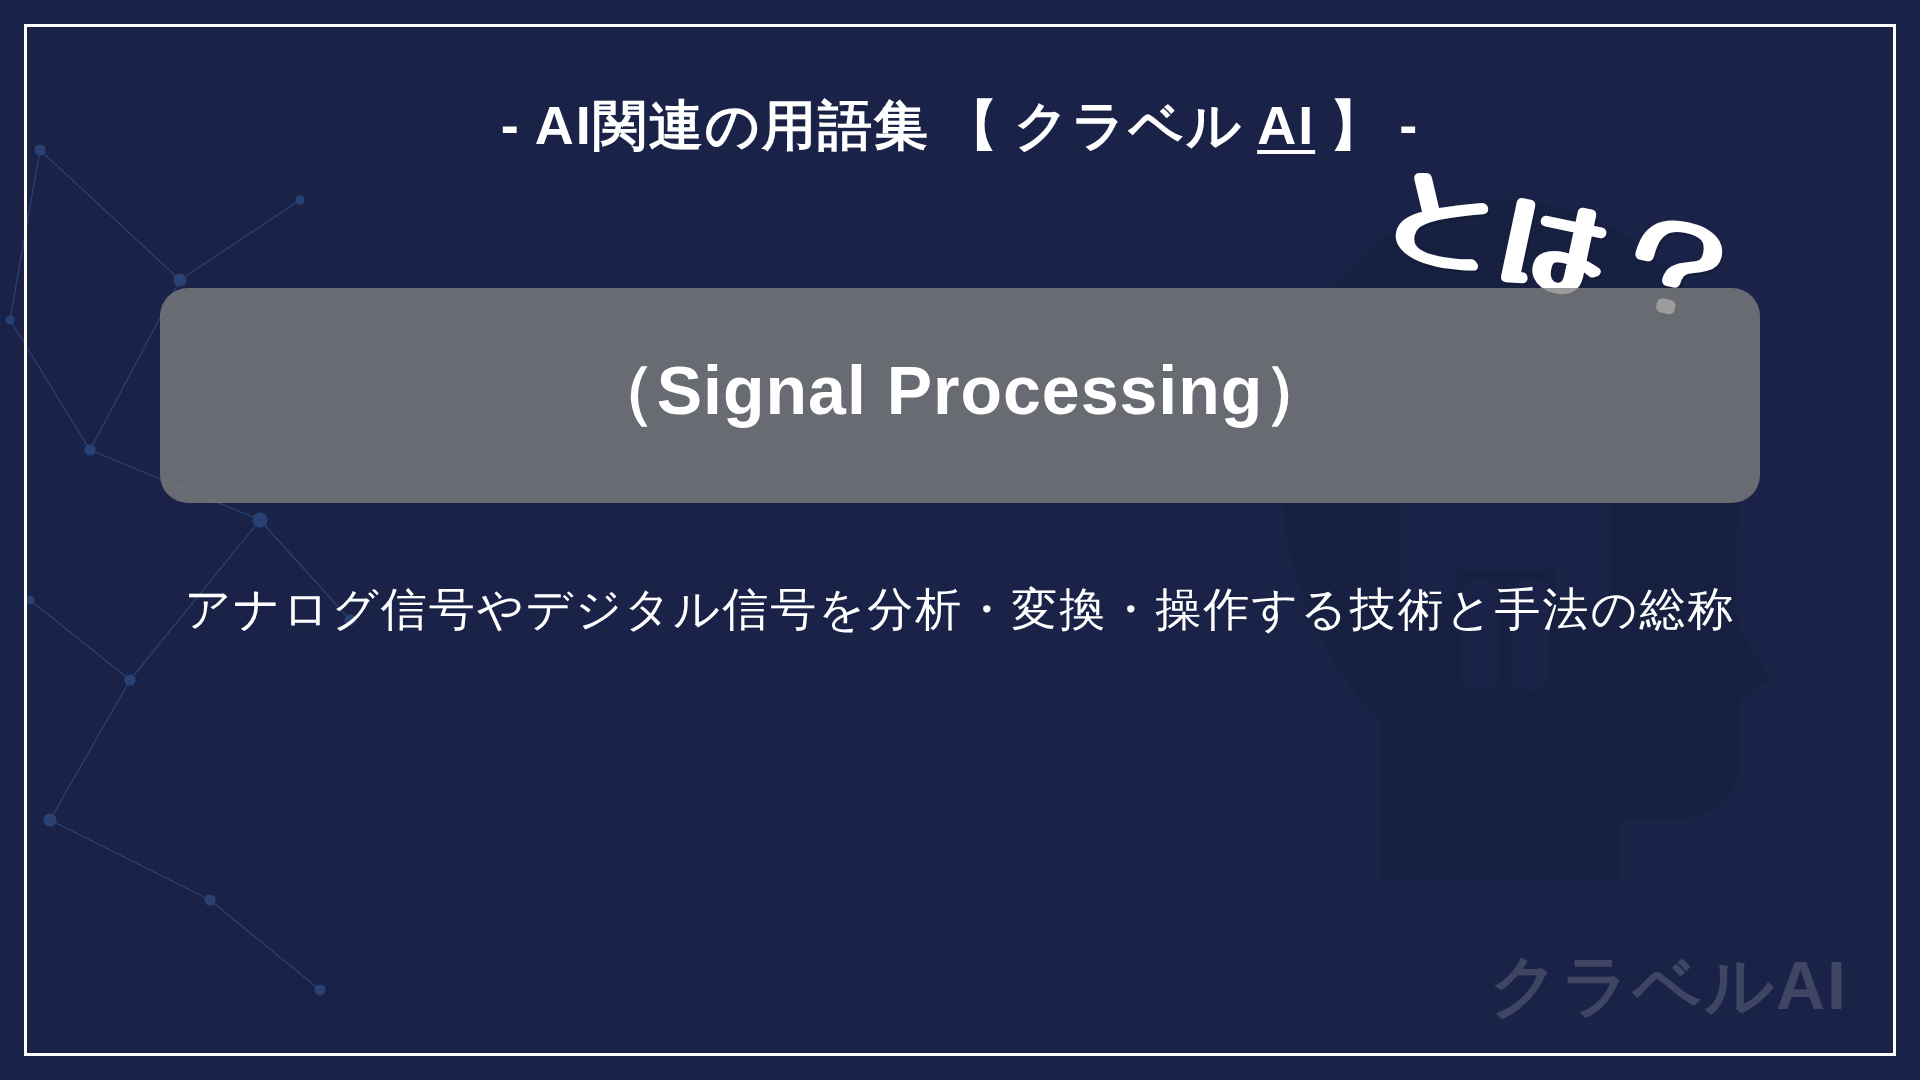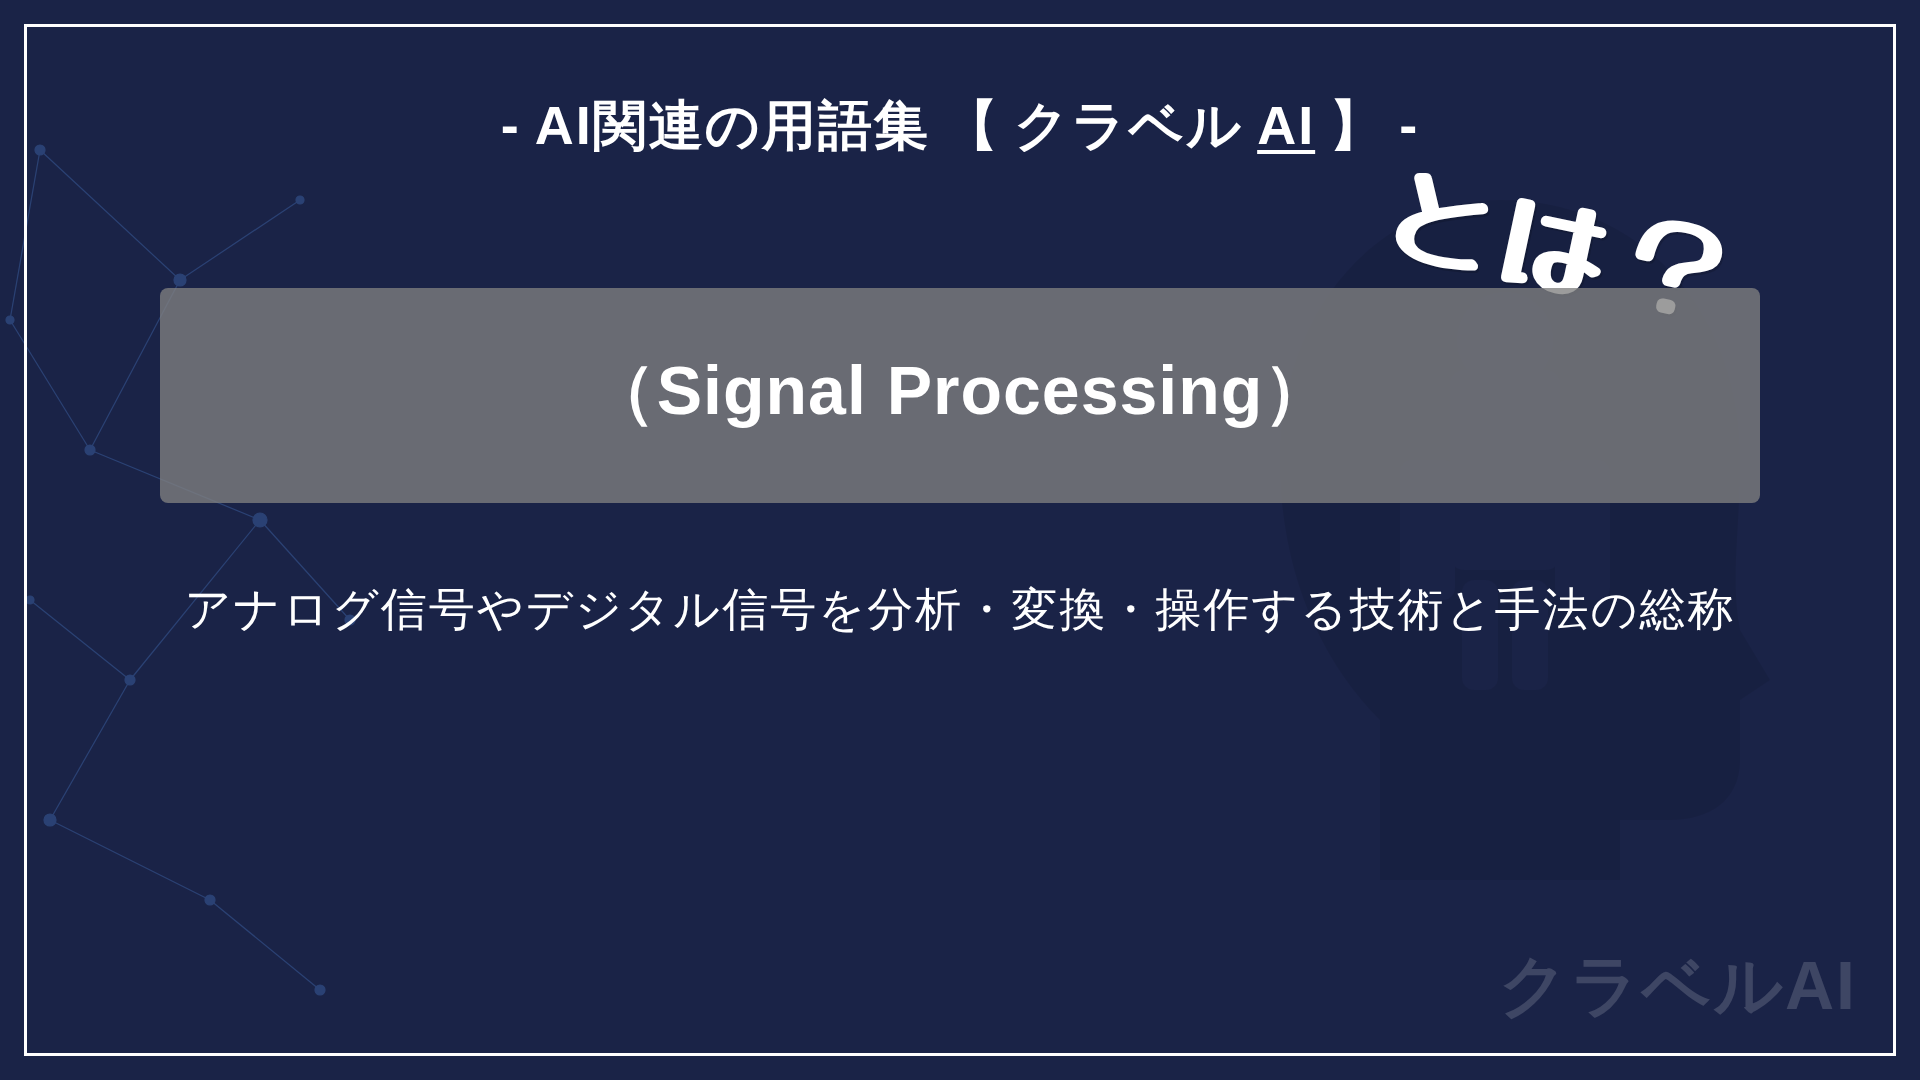--- a/index.html
+++ b/index.html
@@ -73,21 +73,21 @@
     }
     
     .term-box-wrapper {
       position: relative;
       margin-top: 125px;
       width: 1600px;
     }
     
     .term-box {
       background: rgba(128, 128, 128, 0.78);
-      border-radius: 8px;
+      border-radius: 28px;
       padding: 58px 40px 66px 40px;
       text-align: center;
       position: relative;
     }
     
     .english-term {
       color: #ffffff;
       font-size: 68px;
       font-weight: 700;
       letter-spacing: 1px;
@@ -120,21 +120,21 @@
       font-size: 46px;
       font-weight: 500;
       margin-top: 76px;
       letter-spacing: 2px;
       text-align: center;
     }
     
     .brand-corner {
       position: absolute;
       bottom: 48px;
-      right: 63px;
+      right: 72px;
       text-align: center;
       color: rgba(255, 255, 255, 0.16);
     }
     
     .brand-main {
       font-size: 68px;
       font-weight: 800;
       letter-spacing: 2px;
     }
     

